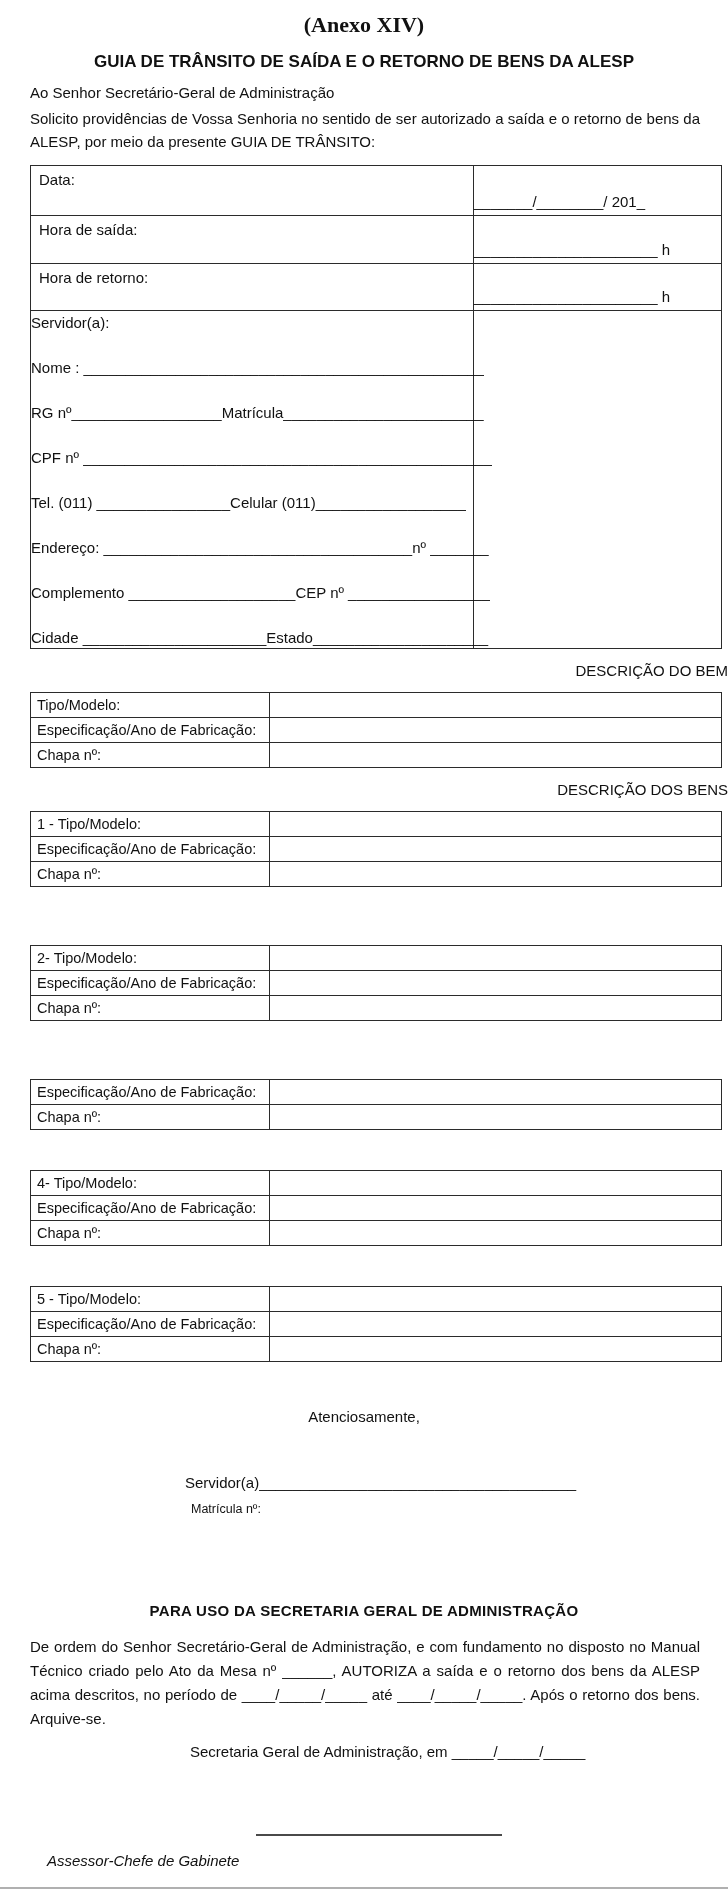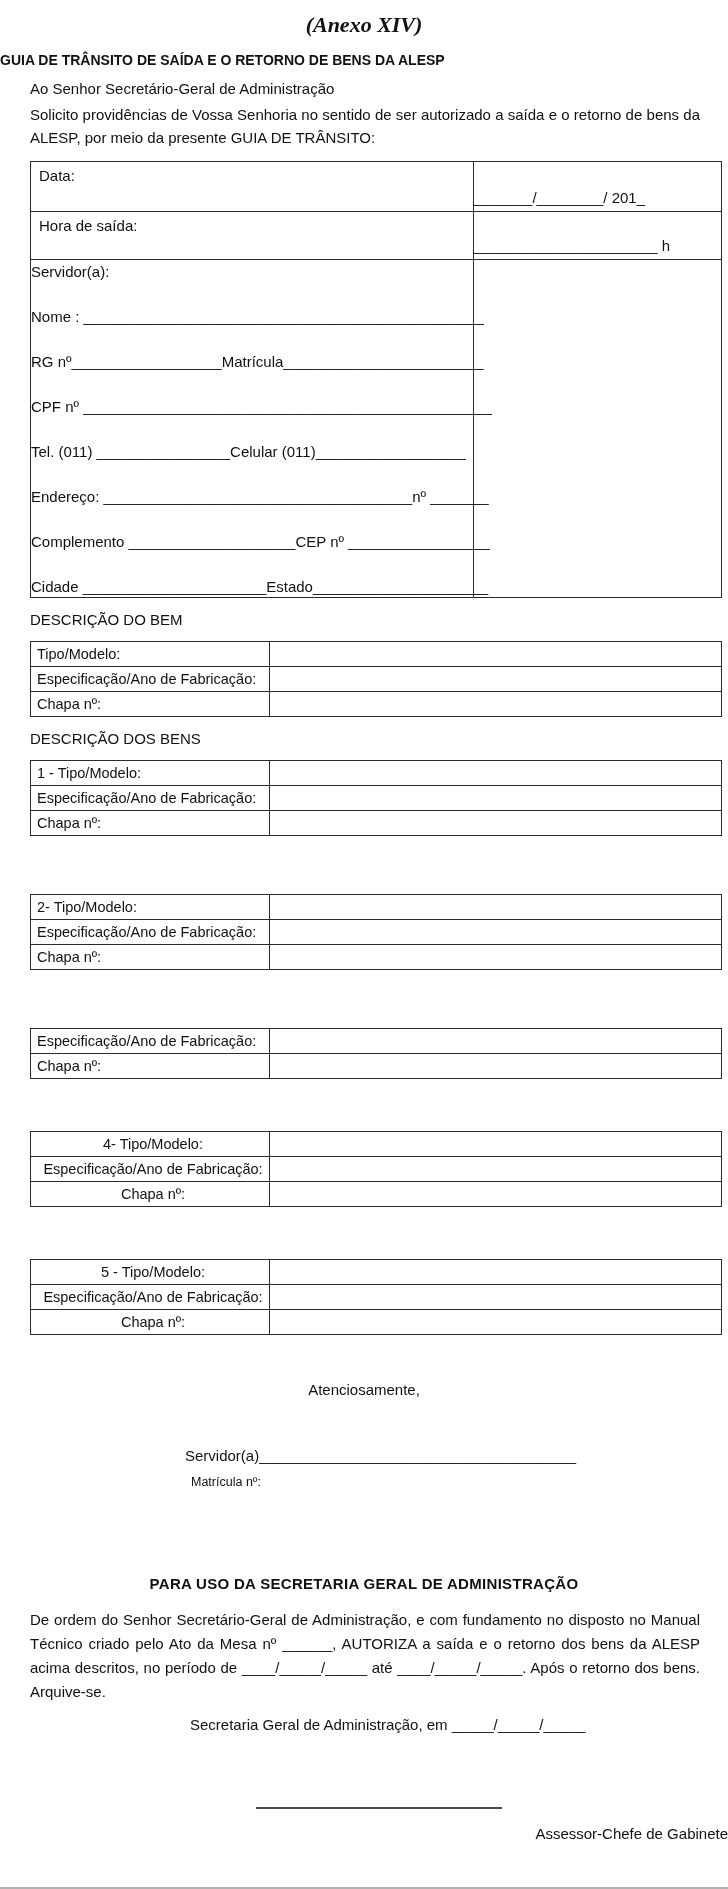--- a/index.html
+++ b/index.html
@@ -13,27 +13,27 @@
     overflow: hidden;
     font-family: "Liberation Sans", "DejaVu Sans", sans-serif;
     color: #111;
     font-size: 15px;
   }
   .annex {
     padding-top: 12px;
     text-align: center;
     font-family: "Liberation Serif", "DejaVu Serif", serif;
     font-weight: bold;
-    font-style: italic;
     font-size: 22px;
   }
   .doc-title {
     margin-top: 14px;
+    text-align: center;
     font-weight: bold;
-    font-size: 14px;
+    font-size: 17px;
   }
   .addressee { margin: 12px 30px 0 30px; }
   .intro {
     margin: 6px 28px 0 30px;
     text-align: justify;
     line-height: 23px;
   }
   table { border-collapse: collapse; table-layout: fixed; }
   .main-table {
     margin: 12px 0 0 30px;
@@ -47,36 +47,36 @@
   .main-table col.c1 { width: 443px; }
   .main-table col.c2 { width: 248px; }
   .main-table tr.r-date  { height: 50px; }
   .main-table tr.r-out   { height: 48px; }
   .main-table tr.r-back  { height: 47px; }
   .main-table tr.r-serv  { height: 338px; }
   .main-table td.lbl { vertical-align: top; padding: 5px 0 12px 8px; }
   .main-table td.val { vertical-align: bottom; text-align: left; padding-bottom: 5px; }
   .serv-lines { padding: 5px 0 0 8px; }
   .sline { margin-top: 28px; line-height: 17px; white-space: nowrap; }
-  .section-heading { margin: 13px 0 0 30px; font-size: 15px; }
+  .section-heading { margin: 13px 0 0 30px; font-size: 15px; text-align: right; }
   .item-table {
     margin: 13px 0 0 30px;
     width: 691px;
   }
   .item-table td {
     border: 1.5px solid #2b2b2b;
     font-size: 14.5px;
     padding: 0 0 0 6px;
     vertical-align: middle;
   }
   .item-table col.c1 { width: 239px; }
   .item-table col.c2 { width: 452px; }
   .item-table tr { height: 25px; }
   .item-table.gap { margin-top: 58px; }
-  .item-table.gap-sm { margin-top: 52px; text-align: center; }
+  .item-table.gap-sm { margin-top: 40px; }
   .salutation { margin: 46px 0 0 0; text-align: center; }
   .servidor-sign { margin: 49px 0 0 185px; }
   .matricula { margin: 11px 0 0 191px; font-size: 12.5px; }
   .admin-heading {
     margin-top: 86px;
     text-align: center;
     font-weight: bold;
     font-size: 15px;
     letter-spacing: 0.3px;
   }
@@ -87,22 +87,24 @@
   }
   .admin-date { margin: 12px 0 0 190px; }
   .sig-line {
     margin: 74px 0 0 256px;
     width: 246px;
     height: 0;
     border-bottom: 2px solid #4a4a4a;
   }
   .sig-role {
     margin-top: 16px;
-    text-align: right;
-    font-size: 15px;
+    text-align: left;
+    font-style: italic;
+    font-size: 15px;
+    margin-left: 47px;
   }
   .page-edge {
     position: absolute;
     left: 0; right: 0; bottom: 0;
     height: 2px;
     background: #b0b0b0;
   }
   p { margin: 0; }
 </style>
 </head>
@@ -118,20 +120,24 @@
       <col class="c1">
       <col class="c2">
     </colgroup>
   <tbody>
       <tr class="r-date">
     <td class="lbl">Data:</td>
     <td class="val">_______/________/ 201_</td>
   </tr>
   <tr class="r-out">
     <td class="lbl">Hora de saída:</td>
+    <td class="val">______________________ h</td>
+  </tr>
+  <tr class="r-back">
+    <td class="lbl">Hora de retorno:</td>
     <td class="val">______________________ h</td>
   </tr>
   <tr class="r-serv">
     <td class="serv-lines">
       <div>Servidor(a):</div>
       <div class="sline">Nome : ________________________________________________</div>
       <div class="sline">RG nº__________________Matrícula________________________</div>
       <div class="sline">CPF nº _________________________________________________</div>
       <div class="sline">Tel. (011) ________________Celular (011)__________________</div>
       <div class="sline">Endereço: _____________________________________nº _______</div>

